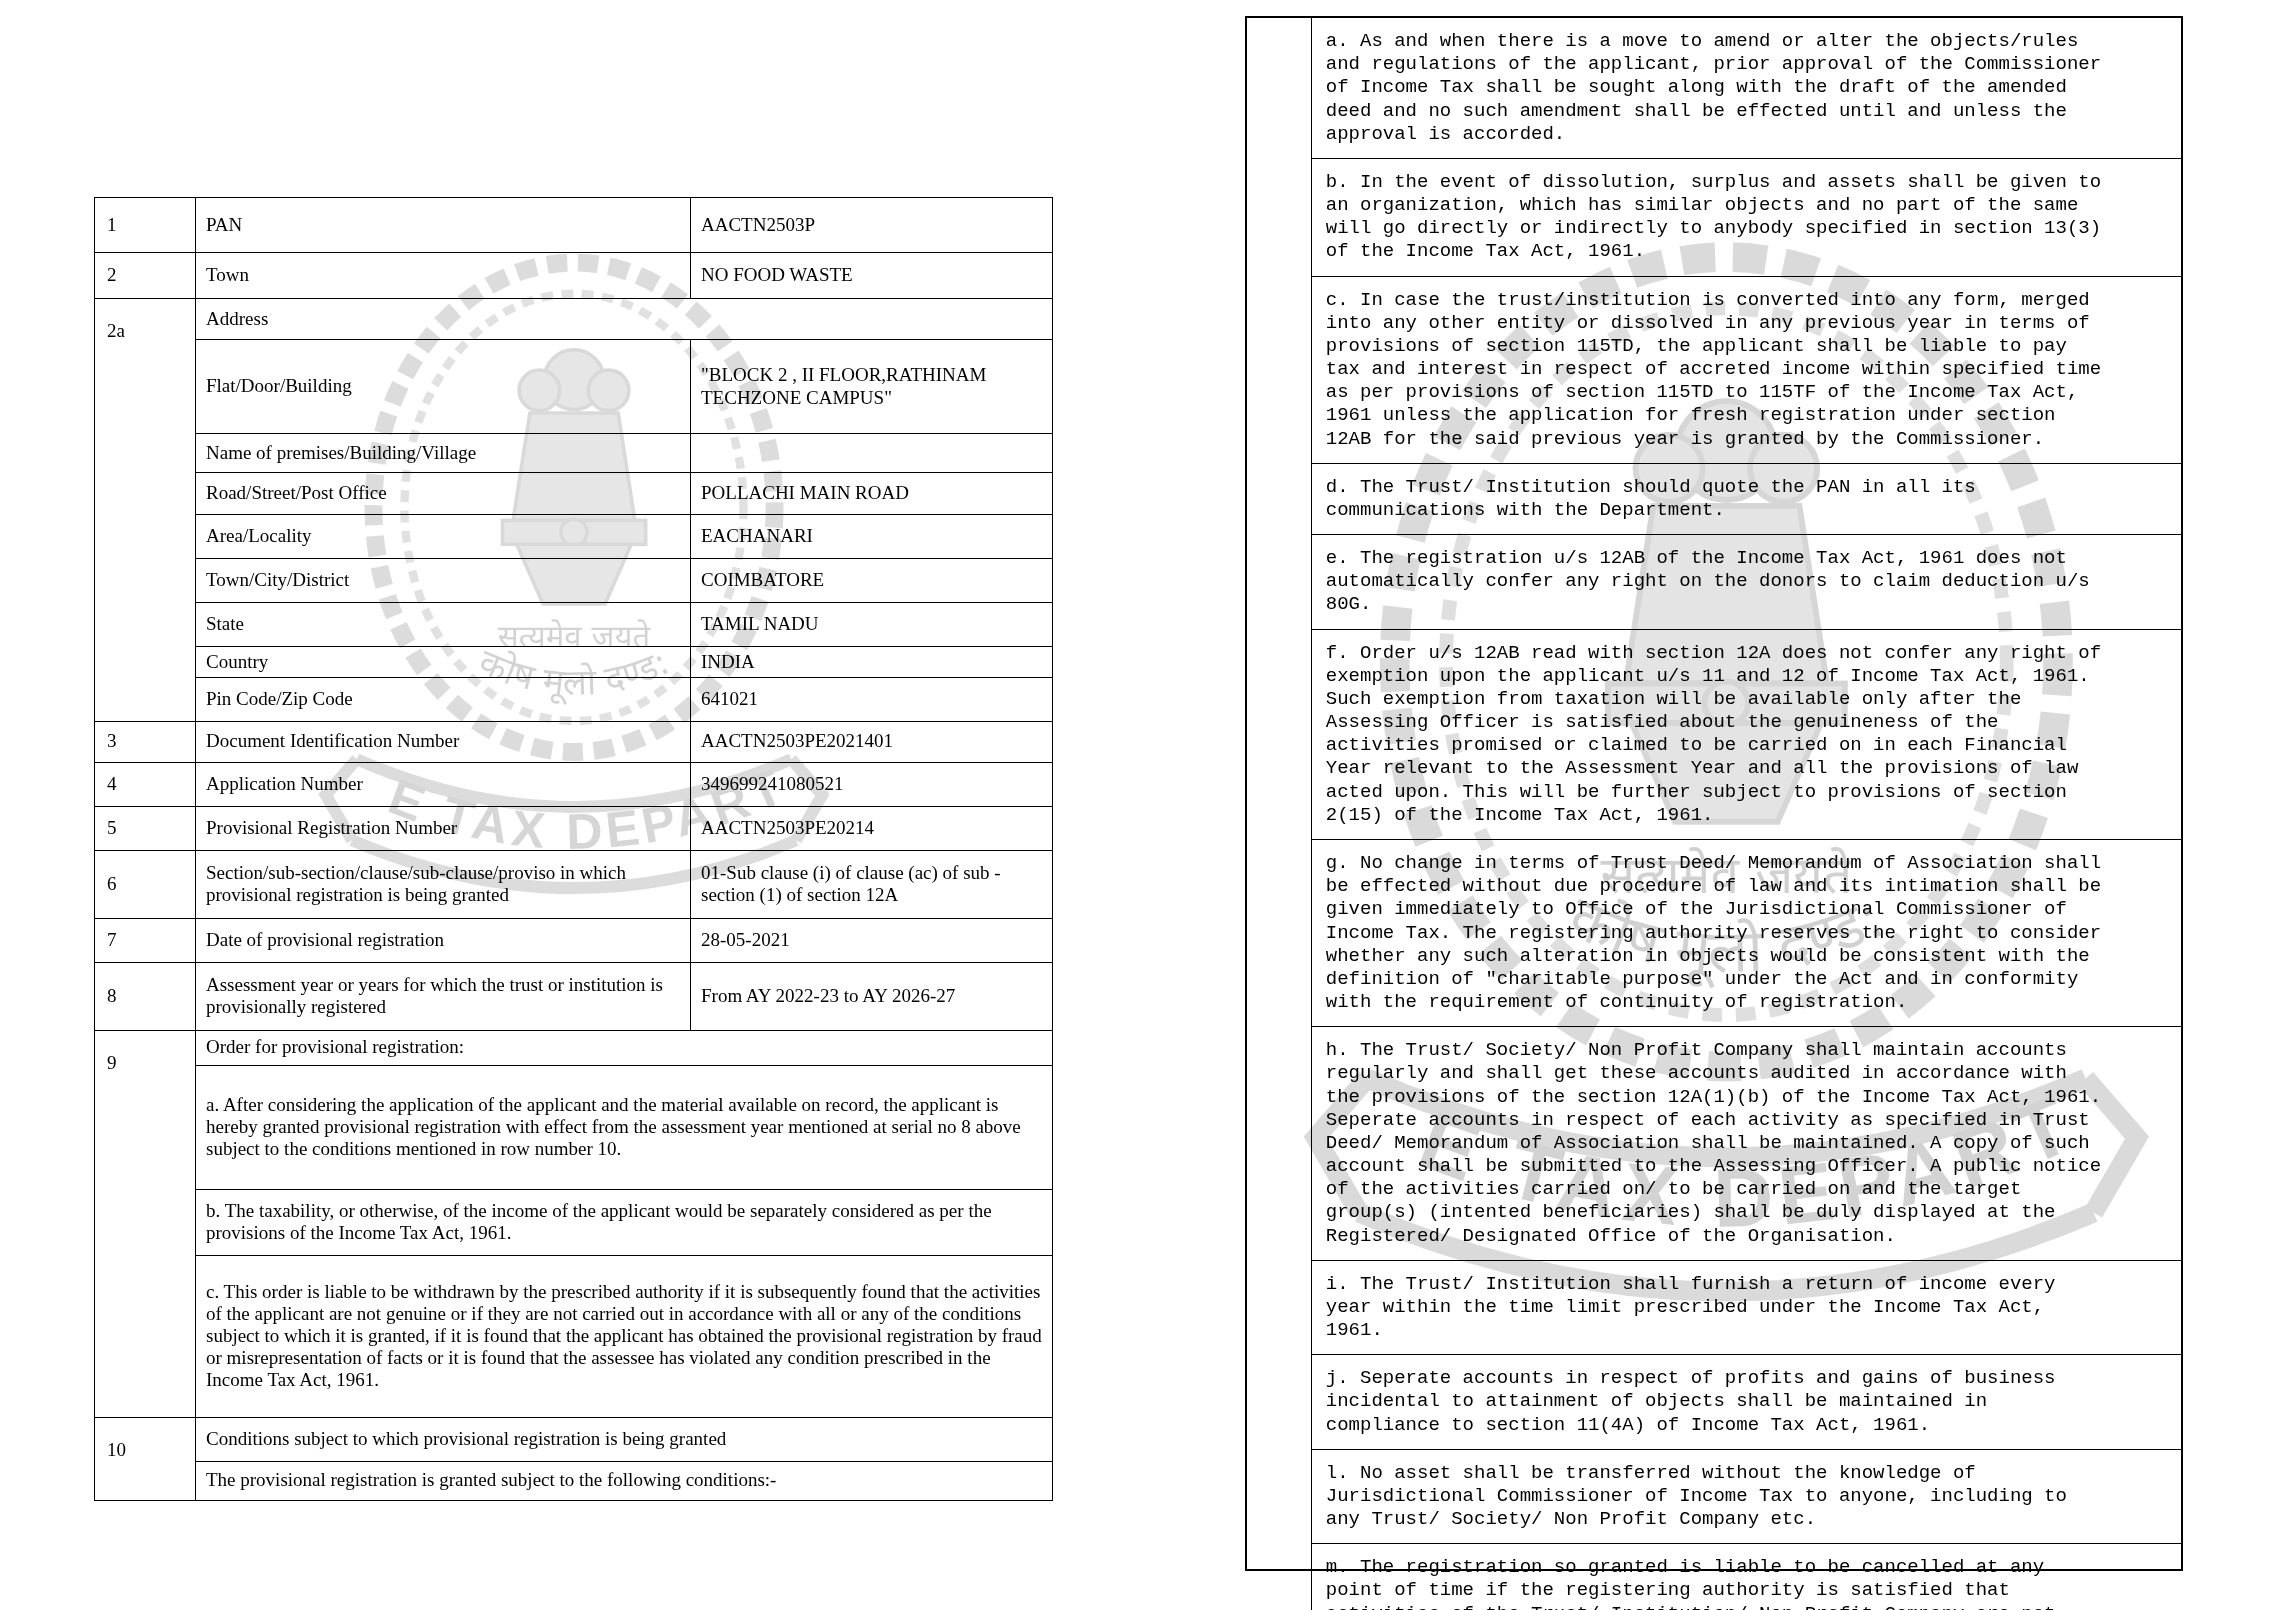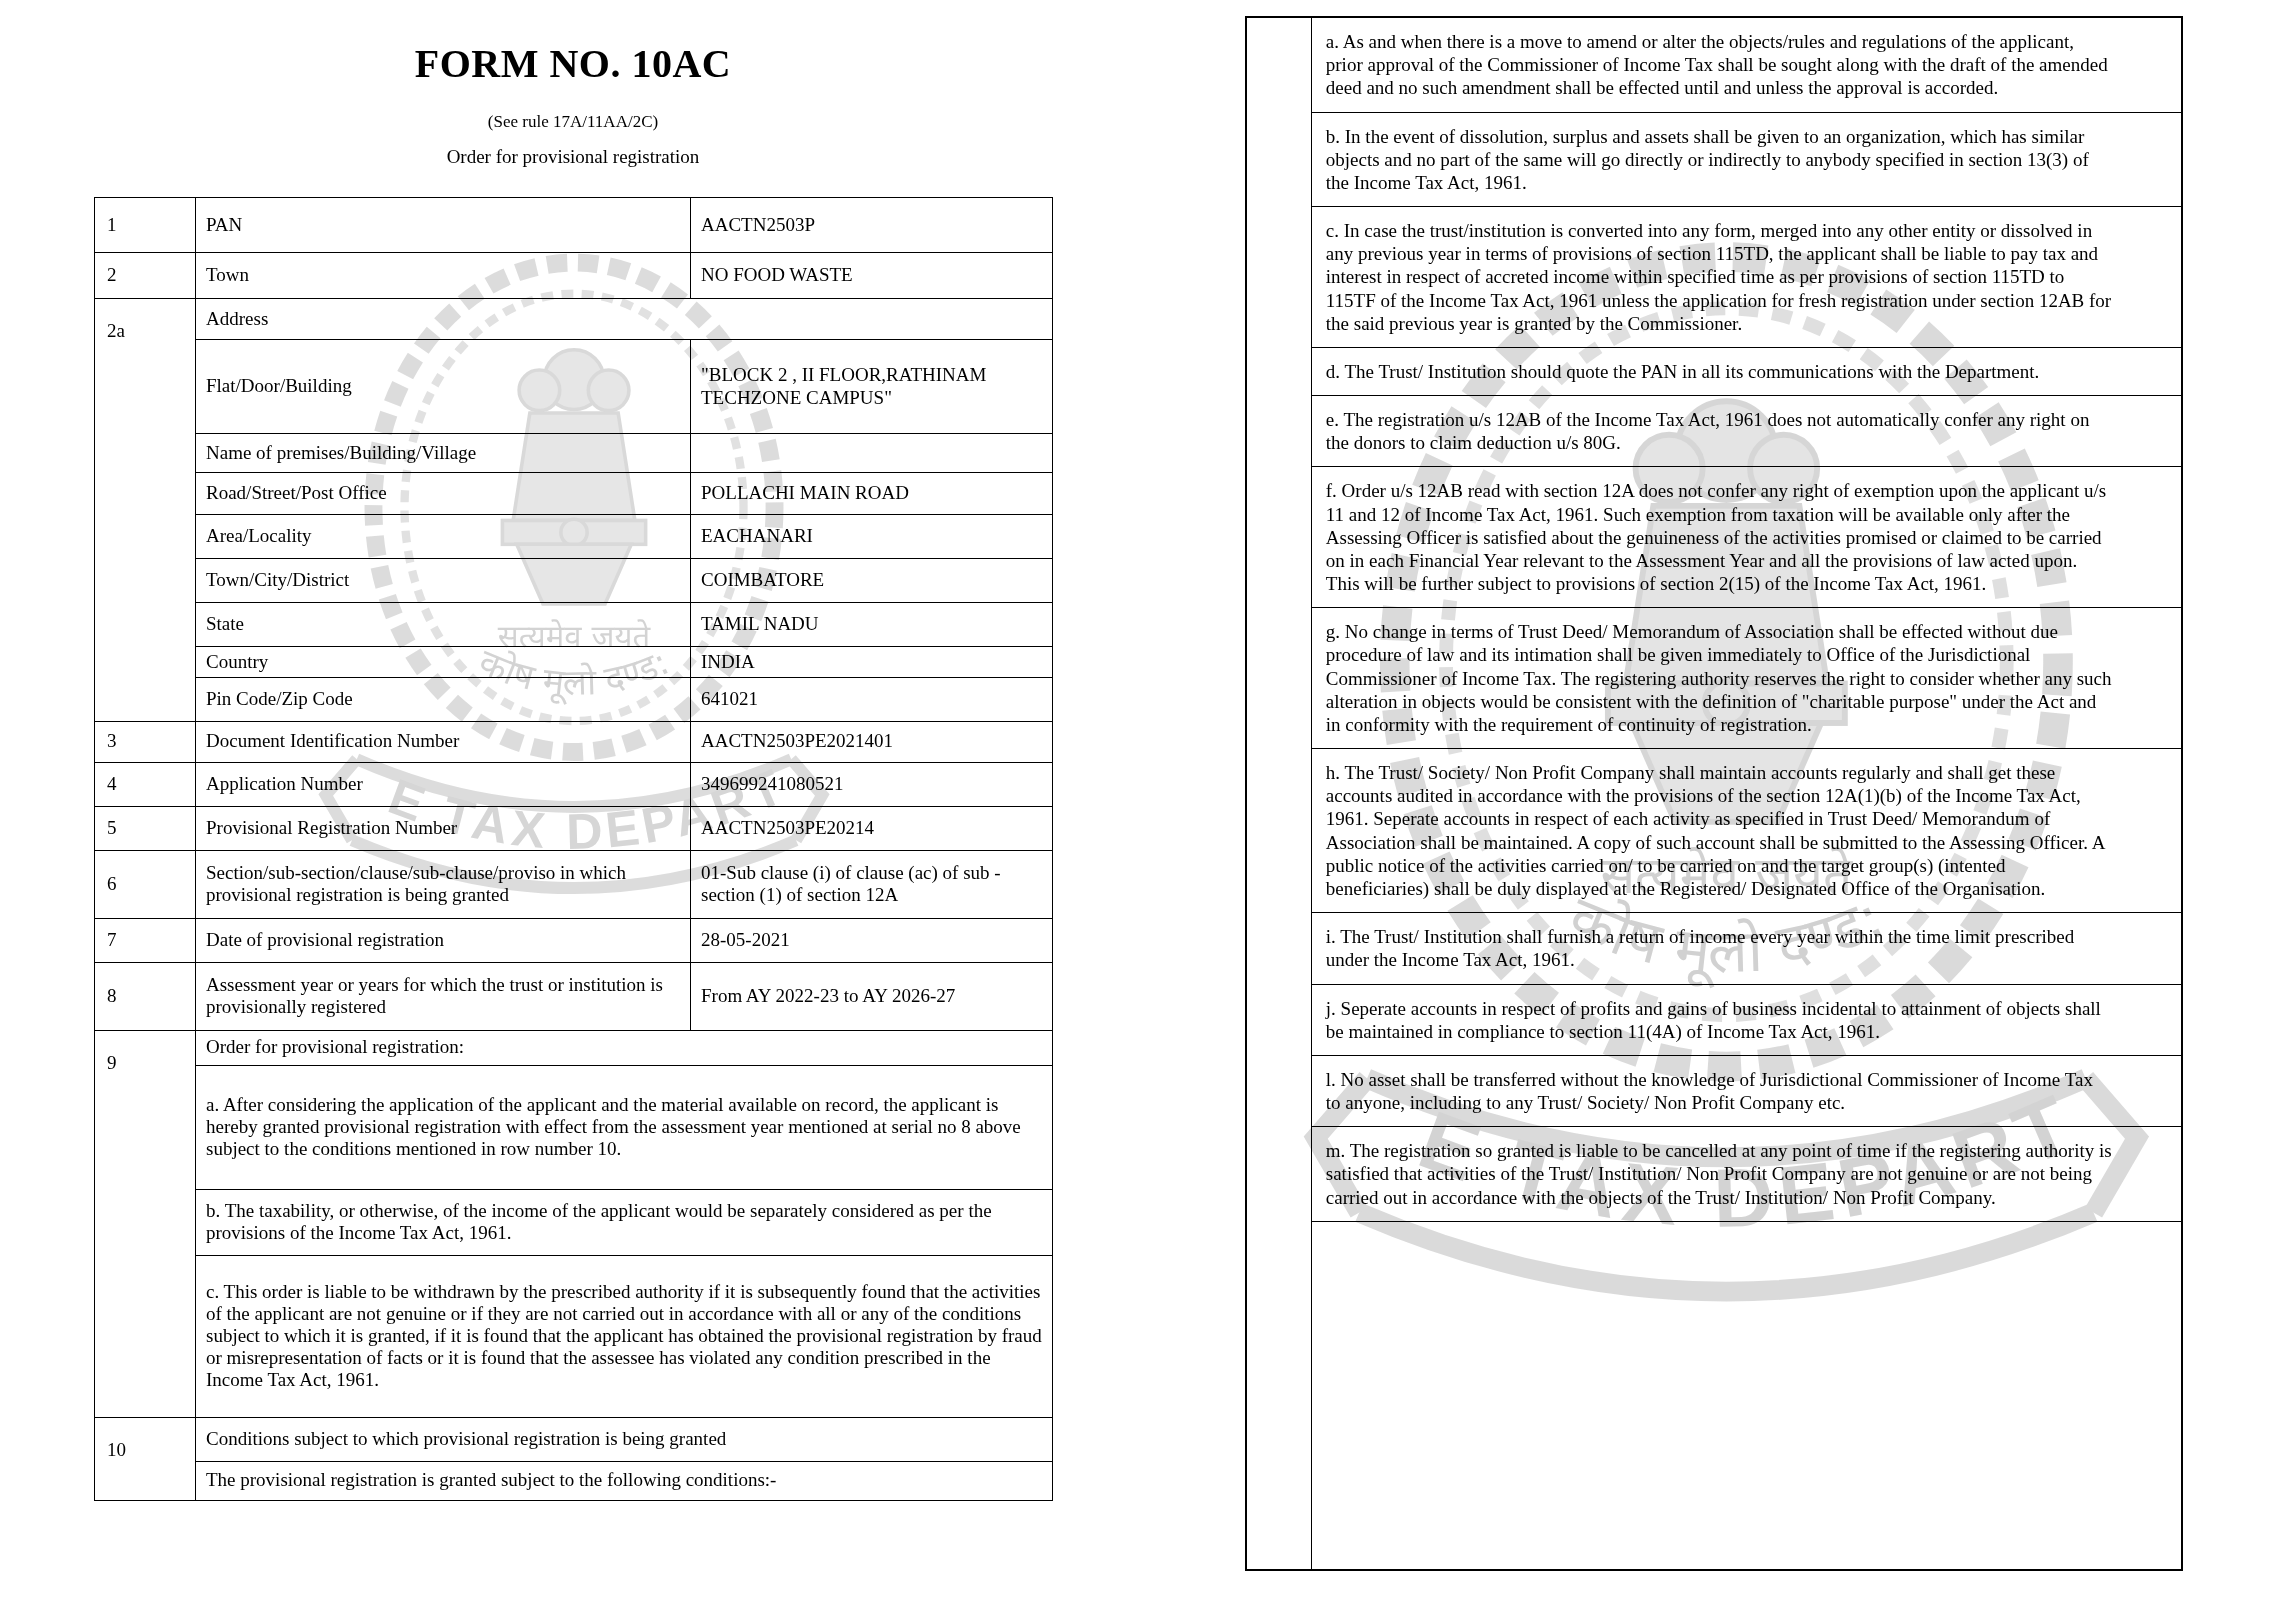--- a/index.html
+++ b/index.html
@@ -23,21 +23,21 @@
   .doc-order{margin-top:16.5px;font-size:19px;line-height:1;}
 
   
   table.left{position:absolute;left:94px;top:197px;width:958px;border-collapse:collapse;table-layout:fixed;z-index:2;background:transparent;}
   table.left td{border:1.8px solid #000;font-size:19px;line-height:1.17;padding:3.7px 7.3px 3.7px 10px;vertical-align:middle;word-wrap:break-word;}
   table.left td.num{padding-left:12px;}
   table.left td.numtop{vertical-align:top;padding-top:21px;padding-left:12px;}
   table.left td.longcell{vertical-align:middle;}
 
   
-  .mid-box{position:absolute;left:1245px;top:16px;width:938px;height:1555px;border:2.3px solid #000;z-index:2;box-sizing:border-box;}
+  .mid-box{position:absolute;left:1245px;top:16px;width:938px;height:1555px;border:2.3px solid #000;z-index:2;box-sizing:border-box;font-family:Liberation Mono, monospace;}
   .mid-inner{margin-left:64px;border-left:1.8px solid #000;min-height:1551px;box-sizing:border-box;}
   .cond{border-bottom:1.8px solid #000;padding:12px 69px 12px 13.8px;font-size:19px;line-height:1.22;}
 </style>
 </head>
 <body>
 
 <div class="page">
 
   <svg class="wm-layer" viewBox="0 0 7440 3509" width="3416" height="1611">
     <defs>
@@ -60,25 +60,20 @@
         <path class="wline" d="M382,436 L408,466 L386,504"></path>
         <path id="ribbonPath" d="M26,472 Q200,550 374,472" fill="none" stroke="none"></path>
         <text class="ribbon-text"><textPath href="#ribbonPath" startOffset="50%" text-anchor="middle">INCOME TAX DEPARTMENT</textPath></text>
       </g>
     </defs>
     <use href="#emblem" transform="translate(730,520) scale(2.6)" opacity="0.8"></use>
     <use href="#emblem" transform="translate(2900,474) scale(4.3)" opacity="0.85"></use>
     <use href="#emblem" transform="translate(5655,1190) scale(3.0)" opacity="0.9"></use>
   </svg>
 
-  <header class="title-block">
-    <div class="doc-title">FORM NO. 10AC</div>
-    <div class="doc-rule">(See rule 17A/11AA/2C)</div>
-    <div class="doc-order">Order for provisional registration</div>
-  </header>
 
   <table class="left">
     <colgroup>
         <col style="width:101px">
         <col style="width:495px">
         <col style="width:362px">
       </colgroup>
     <tbody>
         <tr style="height:55px">
       <td class="num">1</td>

